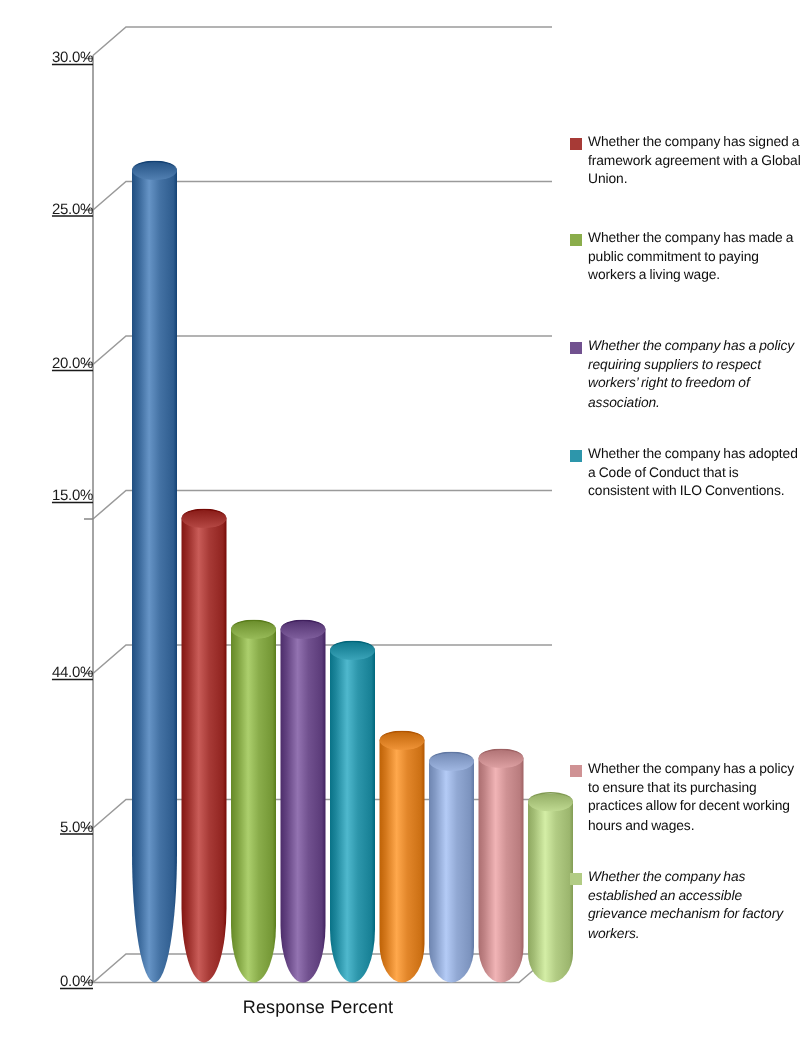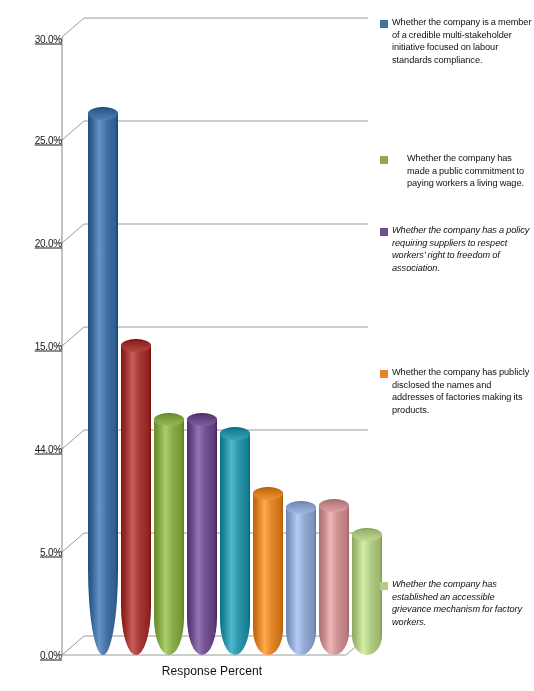--- a/index.html
+++ b/index.html
@@ -116,21 +116,21 @@
       <line x1="56" y1="243" x2="62" y2="243" stroke="#868686" stroke-width="1"></line>
       <line x1="56" y1="346" x2="62" y2="346" stroke="#868686" stroke-width="1"></line>
       <line x1="56" y1="449" x2="62" y2="449" stroke="#868686" stroke-width="1"></line>
       <line x1="56" y1="552" x2="62" y2="552" stroke="#868686" stroke-width="1"></line>
       <line x1="56" y1="655" x2="62" y2="655" stroke="#868686" stroke-width="1"></line>
     </svg>
 
     <div class="ytick" style="top:39px">30.0%</div>
     <div class="ytick" style="top:140px">25.0%</div>
     <div class="ytick" style="top:243px">20.0%</div>
-    <div class="ytick" style="top:346px">15.0%</div>
+    <div class="ytick" style="top:331px">15.0%</div>
     <div class="ytick" style="top:449px">44.0%</div>
     <div class="ytick" style="top:552px">5.0%</div>
     <div class="ytick" style="top:655px">0.0%</div>
 
     <div class="bars" id="bars">
         <div class="bar" title="Whether the company is a member of a credible multi-stakeholder initiative focused on labour standards compliance. — 26.4%" style="left: 88px; width: 30px; height: 542.08px; bottom: 36px;">
           <div class="body" style="background: linear-gradient(to right, rgb(32, 78, 128) 0%, rgb(54, 100, 150) 14%, rgb(102, 148, 198) 38%, rgb(68, 114, 164) 62%, rgb(46, 92, 142) 92%, rgb(20, 66, 116) 100%);"></div>
           <div class="cap" style="background: linear-gradient(rgb(38, 84, 134) 0%, rgb(82, 128, 178) 100%); border-top: 1px solid rgb(18, 64, 114);"></div>
         </div>
         <div class="bar" title="Whether the company has signed a framework agreement with a Global Union. — 15.1%" style="left: 121px; width: 30px; height: 310.053px; bottom: 36px;">
@@ -164,35 +164,39 @@
         <div class="bar" title="Whether the company has established an accessible grievance mechanism for factory workers. — 5.9%" style="left: 352px; width: 30px; height: 121.147px; bottom: 36px;">
           <div class="body" style="background: linear-gradient(to right, rgb(142, 168, 96) 0%, rgb(164, 190, 118) 14%, rgb(212, 238, 166) 38%, rgb(178, 204, 132) 62%, rgb(156, 182, 110) 92%, rgb(130, 156, 84) 100%);"></div>
           <div class="cap" style="background: linear-gradient(rgb(148, 174, 102) 0%, rgb(192, 218, 146) 100%); border-top: 1px solid rgb(128, 154, 82);"></div>
         </div>
       </div>
 
     <div class="xaxis-title">Response Percent</div>
   </div>
 
   <div class="legend" id="legend">
-      <div class="legend-item" style="top: 16px;">
-        <span class="swatch" style="background: rgb(68, 114, 164);"></span>
-        <span class="legend-text">Whether the company is a member of a credible multi-stakeholder initiative focused on labour standards compliance.</span>
-      </div>
-      <div class="legend-item" style="top: 152px; gap: 15px;">
+      <div class="legend-item" style="top: 88px;">
+        <span class="swatch" style="background: rgb(167, 58, 54);"></span>
+        <span class="legend-text">Whether the company has signed a framework agreement with a Global Union.</span>
+      </div>
+      <div class="legend-item" style="top: 152px;">
         <span class="swatch" style="background: rgb(138, 173, 75);"></span>
         <span class="legend-text">Whether the company has made a public commitment to paying workers a living wage.</span>
       </div>
       <div class="legend-item" style="top: 224px; font-style: italic;">
         <span class="swatch" style="background: rgb(113, 81, 143);"></span>
         <span class="legend-text">Whether the company has a policy requiring suppliers to respect workers’ right to freedom of association.</span>
       </div>
-      <div class="legend-item" style="top: 366px;">
-        <span class="swatch" style="background: rgb(226, 134, 42);"></span>
-        <span class="legend-text">Whether the company has publicly disclosed the names and addresses of factories making its products.</span>
+      <div class="legend-item" style="top: 296px;">
+        <span class="swatch" style="background: rgb(45, 150, 171);"></span>
+        <span class="legend-text">Whether the company has adopted a Code of Conduct that is consistent with ILO Conventions.</span>
+      </div>
+      <div class="legend-item" style="top: 506px;">
+        <span class="swatch" style="background: rgb(207, 146, 148);"></span>
+        <span class="legend-text">Whether the company has a policy to ensure that its purchasing practices allow for decent working hours and wages.</span>
       </div>
       <div class="legend-item" style="top: 578px; font-style: italic;">
         <span class="swatch" style="background: rgb(178, 204, 132);"></span>
         <span class="legend-text">Whether the company has established an accessible grievance mechanism for factory workers.</span>
       </div>
     </div>
 
 </div>
 
 </body></html>

